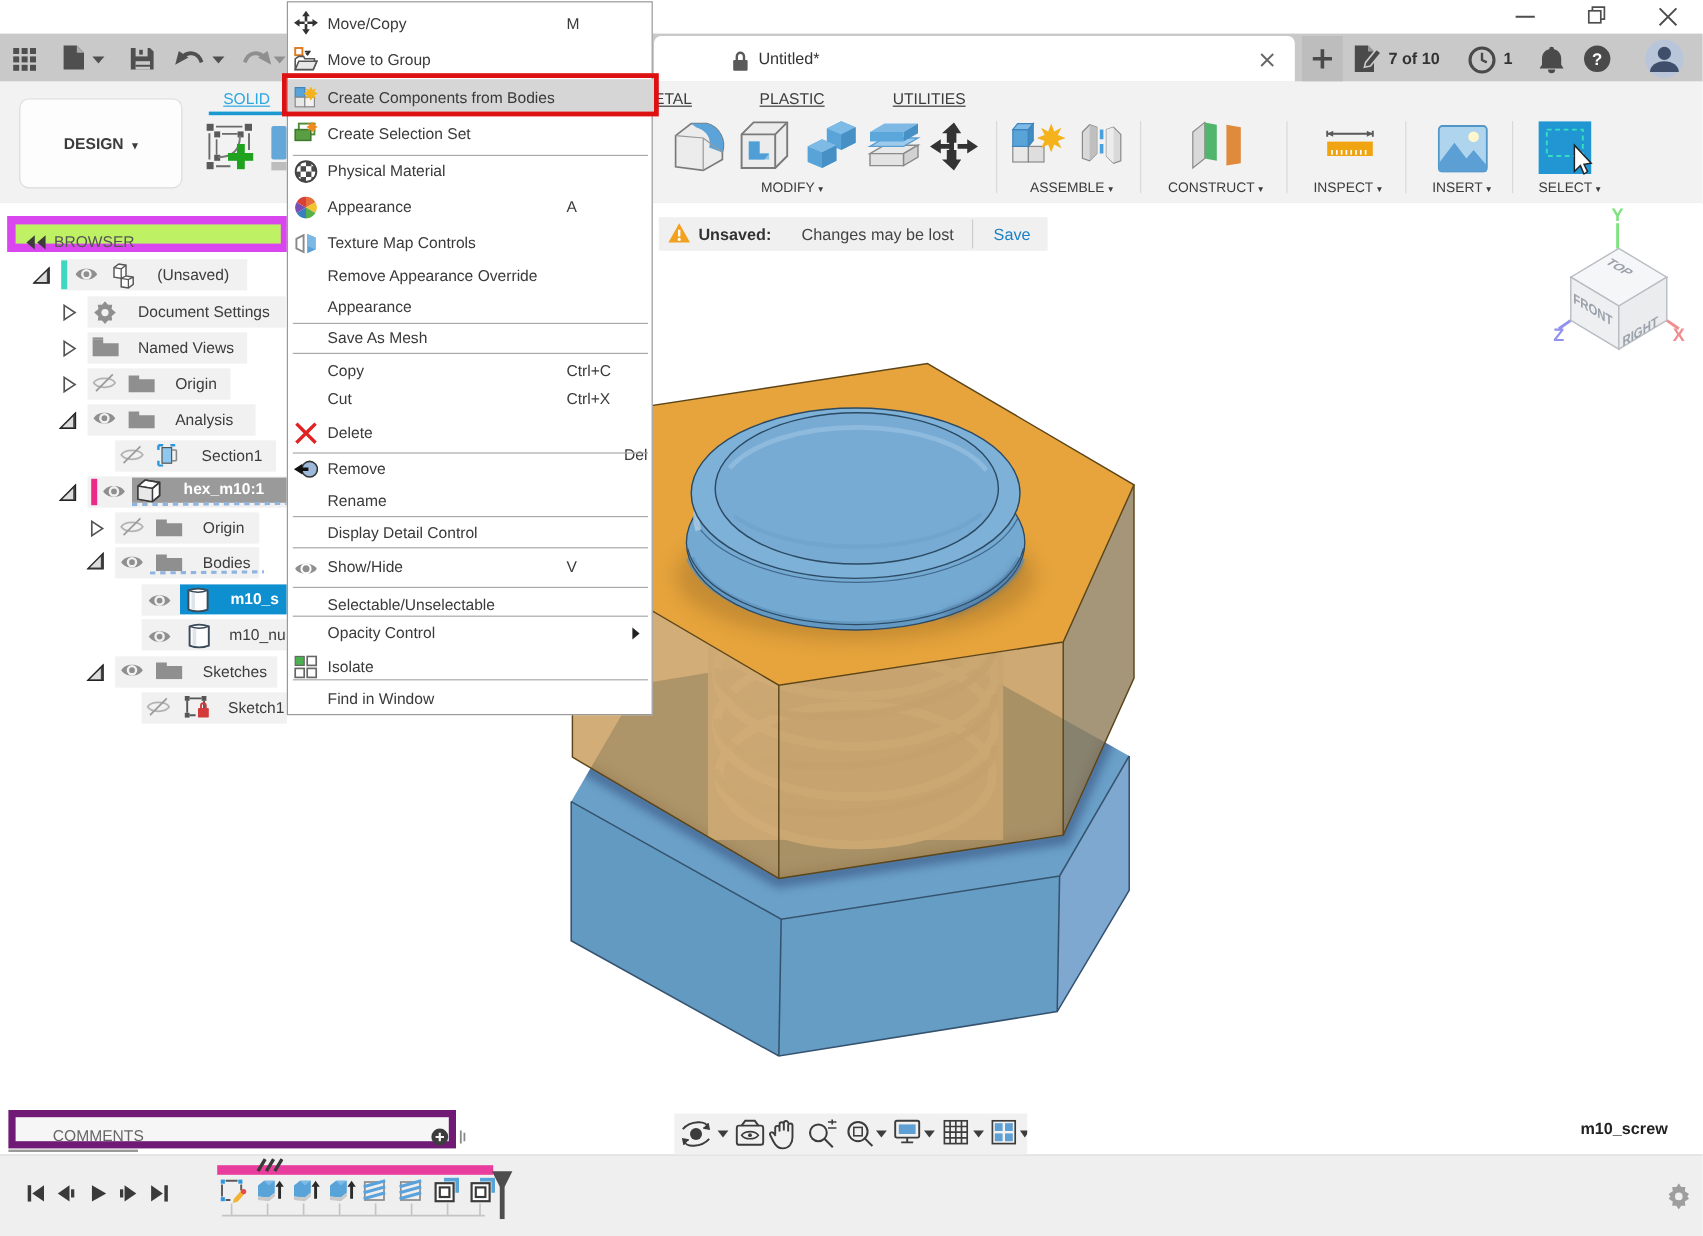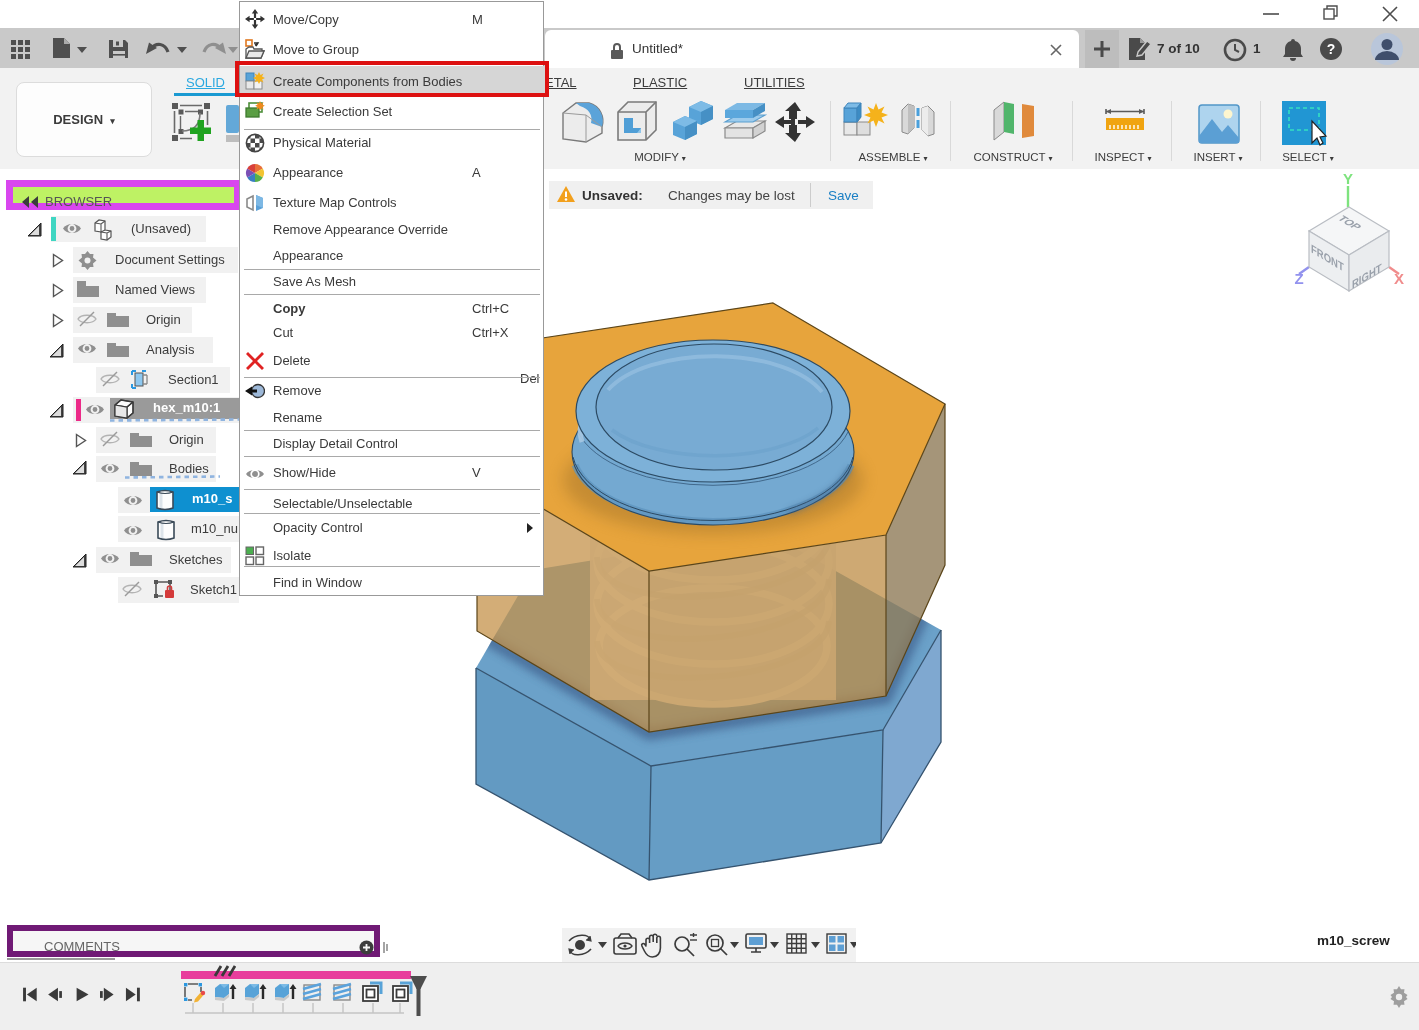--- a/index.html
+++ b/index.html
@@ -769,21 +769,21 @@
     <path d="M8 3 L2 6 L2 14 L8 17 Z" fill="none" stroke="#8a8a8a" stroke-width="1.6"></path>
     <path d="M11 2 L18 5 V15 L11 18 Z" fill="#5aa0d8"></path>
     <path d="M11 2 L18 5 L18 15 L11 12 Z" fill="#7db8e4"></path>
   </svg>
   <div class="mi" style="top:193px;">Texture Map Controls</div>
   <div class="mi" style="top:220px;">Remove Appearance Override</div>
   <div class="mi" style="top:246px;">Appearance</div>
   <div class="msep" style="top:267px;"></div>
   <div class="mi" style="top:272px;">Save As Mesh</div>
   <div class="msep" style="top:292px;"></div>
-  <div class="mi" style="top:299px;font-weight:bold;">Copy</div>
+  <div class="mi" style="top:299px;">Copy</div>
     <div class="msc" style="top:299px;text-align:center;">Ctrl+C</div>
   <div class="mi" style="top:323px;">Cut</div>
     <div class="msc" style="top:323px;">Ctrl+X</div>
   <svg class="mico" style="top:349px;" viewBox="0 0 20 20">
       <path d="M3 1 L10 8 L17 1 L19 3 L12 10 L19 17 L17 19 L10 12 L3 19 L1 17 L8 10 L1 3 Z" fill="#e02222"></path>
     </svg>
   <div class="mi" style="top:351px;">Delete</div>
     <div class="msc" style="top:369px;margin-left:48px;">Del</div>
   <div class="msep" style="top:375px;"></div>
   <svg class="mico" style="top:379px;" viewBox="0 0 20 20">

